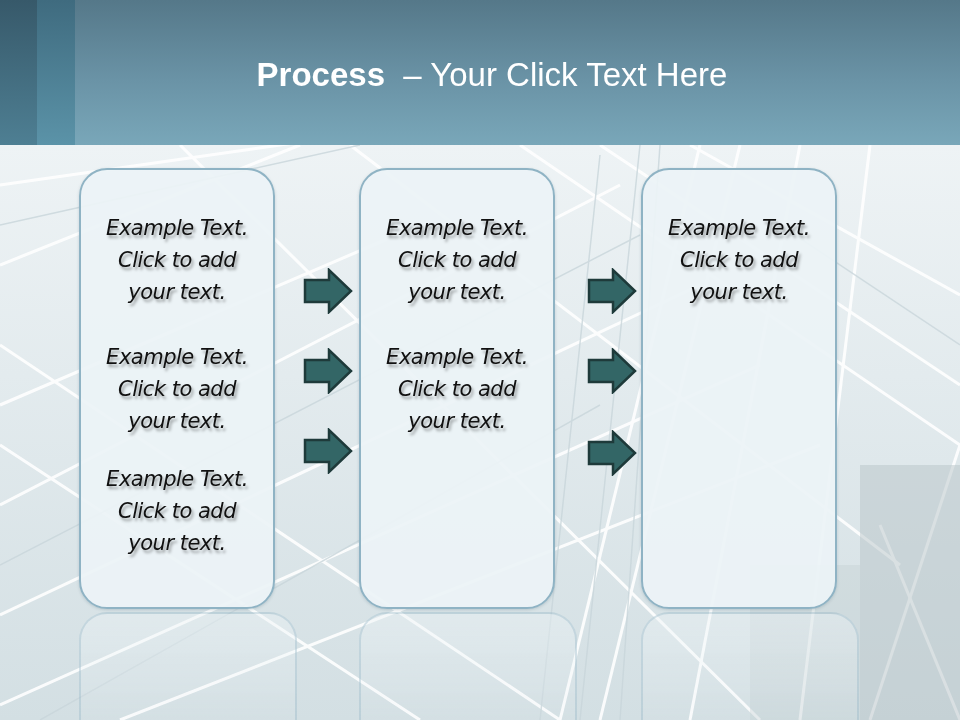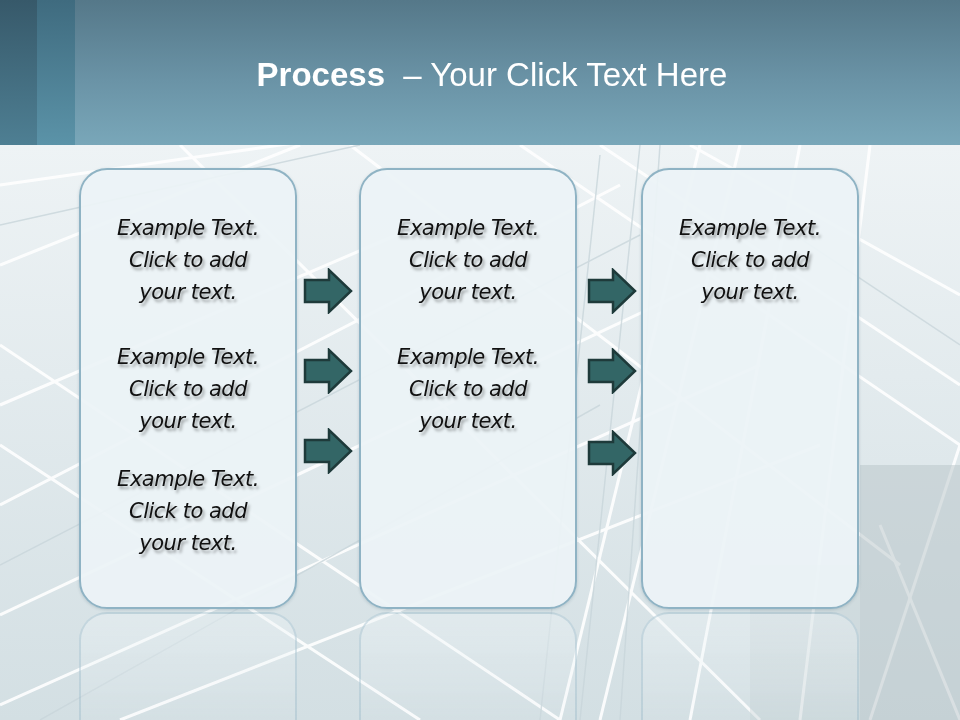--- a/index.html
+++ b/index.html
@@ -26,21 +26,21 @@
     .header-stripe-mid {
       position: absolute; left: 37px; top: 0; width: 38px; height: 145px;
       background: linear-gradient(180deg, #3f6b7f 0%, #5b93a8 100%);
     }
     .title {
       position: absolute; left: 0; top: 52px; width: 984px; text-align: center;
       color: #ffffff; font-size: 33px; line-height: 46px; white-space: pre;
     }
     .title .bold { font-weight: bold; text-align: center; }
     .box {
-      position: absolute; top: 168px; width: 218px; height: 441px;
+      position: absolute; top: 168px; width: 196px; height: 441px;
       background: rgba(236, 243, 246, 0.93);
       border: 2px solid #8fb3c4;
       border-radius: 28px;
       box-shadow: 0 1px 3px rgba(80,110,125,0.25);
     }
     .reflect {
       position: absolute; top: 612px; width: 218px; height: 120px;
       border: 2px solid rgba(143,179,196,0.35);
       border-bottom: none;
       border-radius: 28px 28px 0 0;

